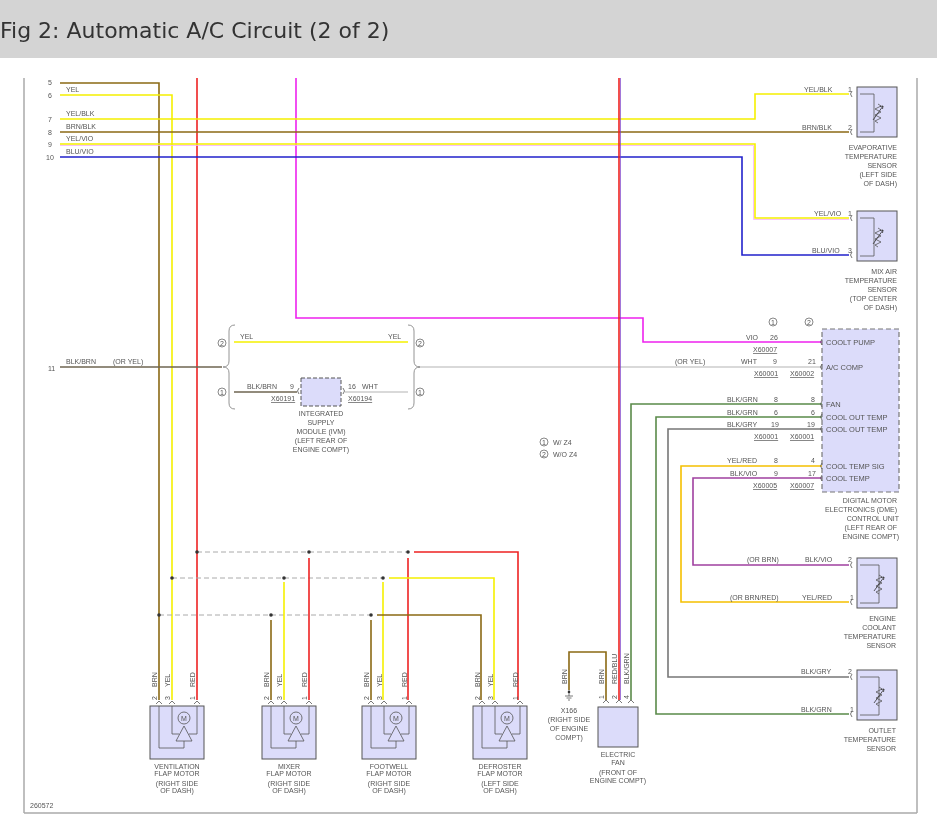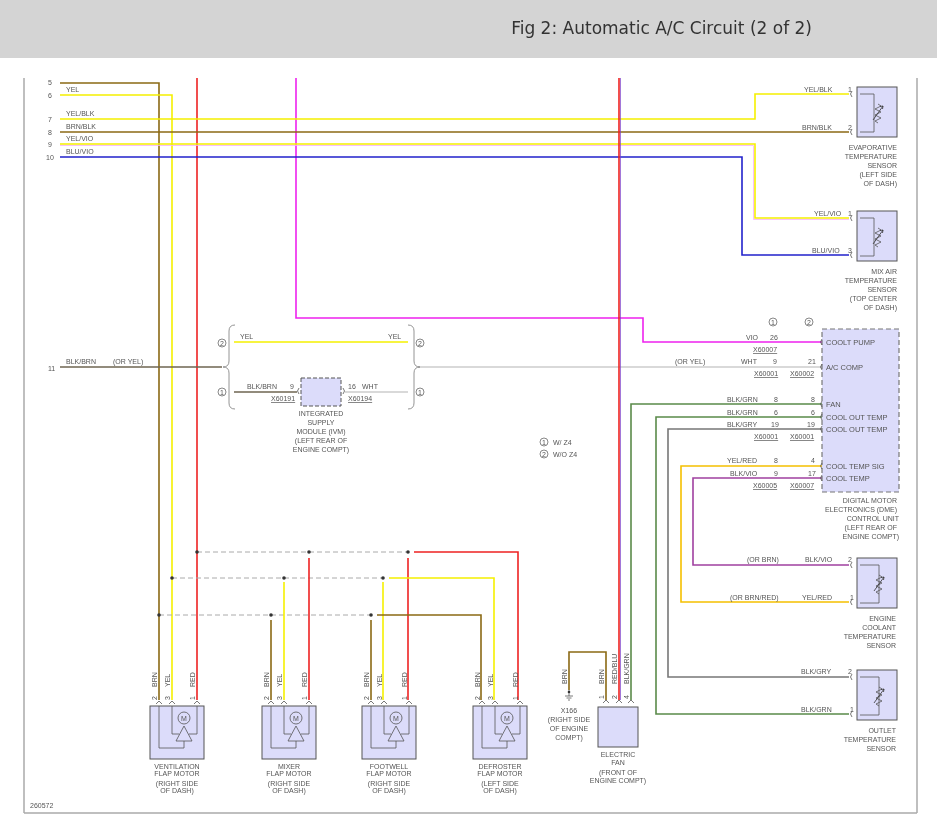--- a/index.html
+++ b/index.html
@@ -1,18 +1,18 @@
 <!DOCTYPE html>
 <html><head>
 <meta charset="utf-8">
 <style>
   html, body { margin: 0; padding: 0; background: #ffffff; }
   body { width: 937px; height: 823px; position: relative; overflow: hidden; font-family: "Liberation Sans", sans-serif; }
   #header { position: absolute; left: 0; top: 0; width: 937px; height: 58px; background: #d4d4d4; }
-  #title { position: absolute; left: 0; top: 18px; width: 812px; text-align: right; font-family: "DejaVu Sans", sans-serif; font-size: 17px; color: #333333; }
+  #title { position: absolute; left: 0; top: 18px; width: 812px; text-align: left; font-family: "DejaVu Sans", sans-serif; font-size: 22px; color: #333333; }
   #diagram { position: absolute; left: 0; top: 58px; }
   .lbl { font-family: "Liberation Sans", sans-serif; font-size: 7px; fill: #555555; }
   .pin { font-family: "Liberation Sans", sans-serif; font-size: 7px; fill: #555555; }
   .conn { font-family: "Liberation Sans", sans-serif; font-size: 7px; fill: #555555; text-decoration: underline; }
   .cap { font-family: "Liberation Sans", sans-serif; font-size: 7px; fill: #555555; text-anchor: middle; }
   .capr { font-family: "Liberation Sans", sans-serif; font-size: 7px; fill: #555555; text-anchor: end; }
   .dmelbl { font-family: "Liberation Sans", sans-serif; font-size: 7.5px; fill: #555555; }
 </style>
 </head>
 <body>

